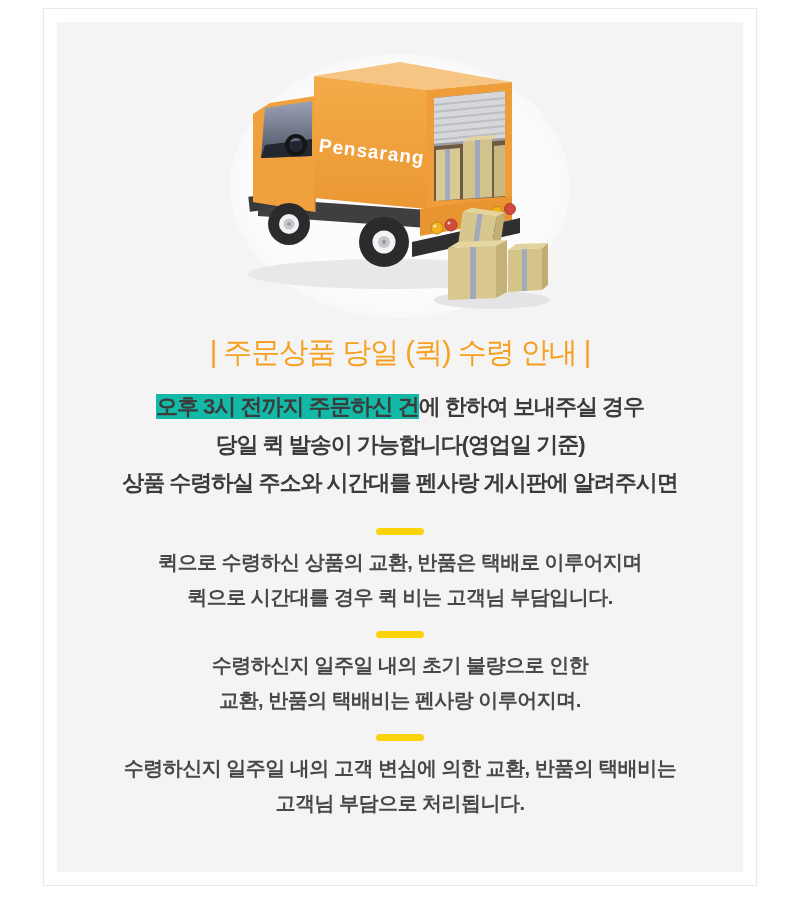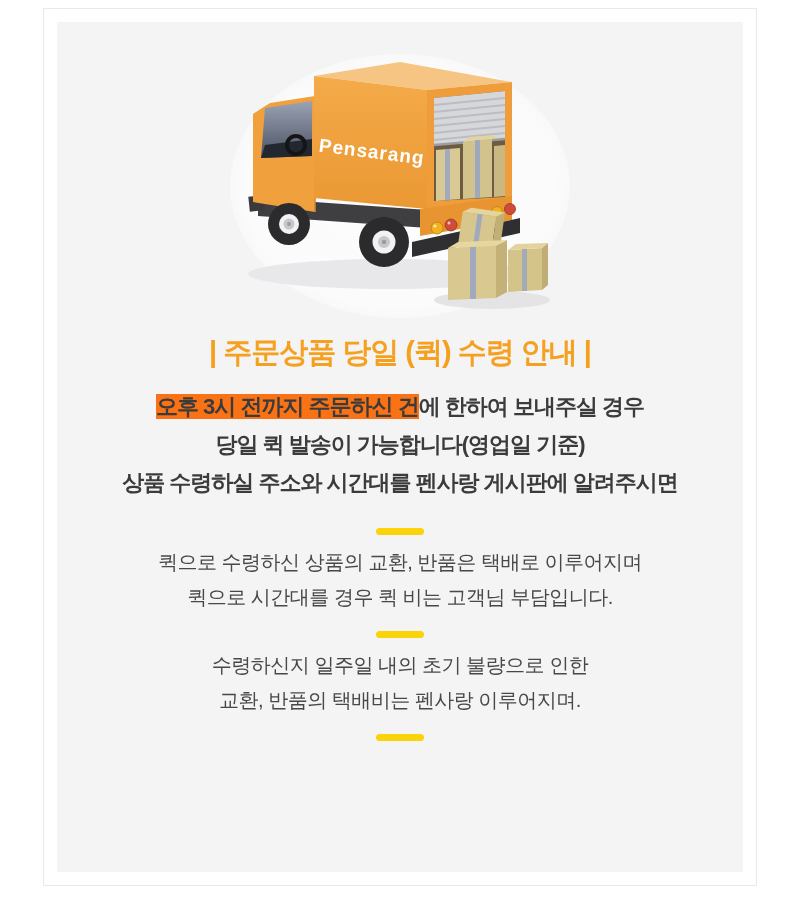--- a/index.html
+++ b/index.html
@@ -1,25 +1,25 @@
 <!DOCTYPE html>
 <html><head>
 <meta charset="utf-8">
 <style>
   html,body{margin:0;padding:0;background:#ffffff;}
   body{width:800px;height:901px;font-family:"Liberation Sans","DejaVu Sans",sans-serif;}
   .page{position:relative;width:800px;height:901px;background:#ffffff;overflow:hidden;}
   .card{box-sizing:border-box;width:714px;height:878px;margin:8px auto 0;border:1px solid #e9e9ea;background:#ffffff;padding:13px;}
   .panel{box-sizing:border-box;width:100%;height:100%;background:#f4f4f5;text-align:center;overflow:hidden;}
   .truck{display:block;margin:24px auto 0;}
-  .title{margin:14px 0 0;font-size:29px;line-height:40px;font-weight:700;color:#f6a01f;letter-spacing:-1px;}
+  .title{margin:14px 0 0;font-size:29px;line-height:40px;font-weight:400;color:#f6a01f;letter-spacing:-1px;}
   .para{margin:0;letter-spacing:-1px;}
   .para.main{margin-top:16px;font-size:22px;line-height:38px;font-weight:700;color:#3b3b3b;}
-  .para.sec{font-size:20px;line-height:35px;font-weight:400;color:#484848;letter-spacing:-0.5px;}
-  .hl{background:#f97316;}
+  .para.sec{font-size:20px;line-height:35px;font-weight:700;color:#484848;letter-spacing:-0.5px;}
+  .hl{background:#14b8a6;}
   .divider{width:48px;height:7px;border-radius:4px;background:#fbd30b;margin:16px auto 10px;}
   .divider.first{margin-top:26px;}
 </style>
 </head>
 <body>
 
 <div class="page">
   <div class="card">
     <div class="panel">
 
@@ -131,16 +131,20 @@
         <div>퀵으로 시간대를 경우 퀵 비는 고객님 부담입니다.</div>
       </div>
 
       <div class="divider"></div>
       <div class="para sec">
         <div>수령하신지 일주일 내의 초기 불량으로 인한</div>
         <div>교환, 반품의 택배비는 펜사랑 이루어지며.</div>
       </div>
 
       <div class="divider"></div>
+      <div class="para sec">
+        <div>수령하신지 일주일 내의 고객 변심에 의한 교환, 반품의 택배비는</div>
+        <div>고객님 부담으로 처리됩니다.</div>
+      </div>
 
     </div>
   </div>
 </div>
 
 </body></html>

